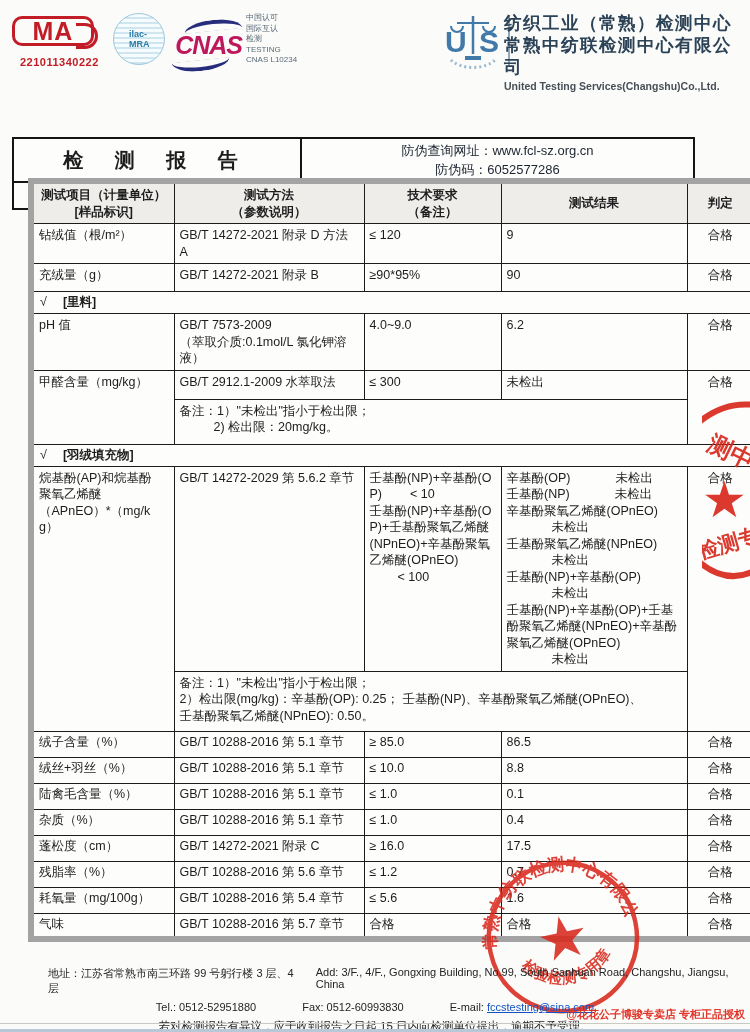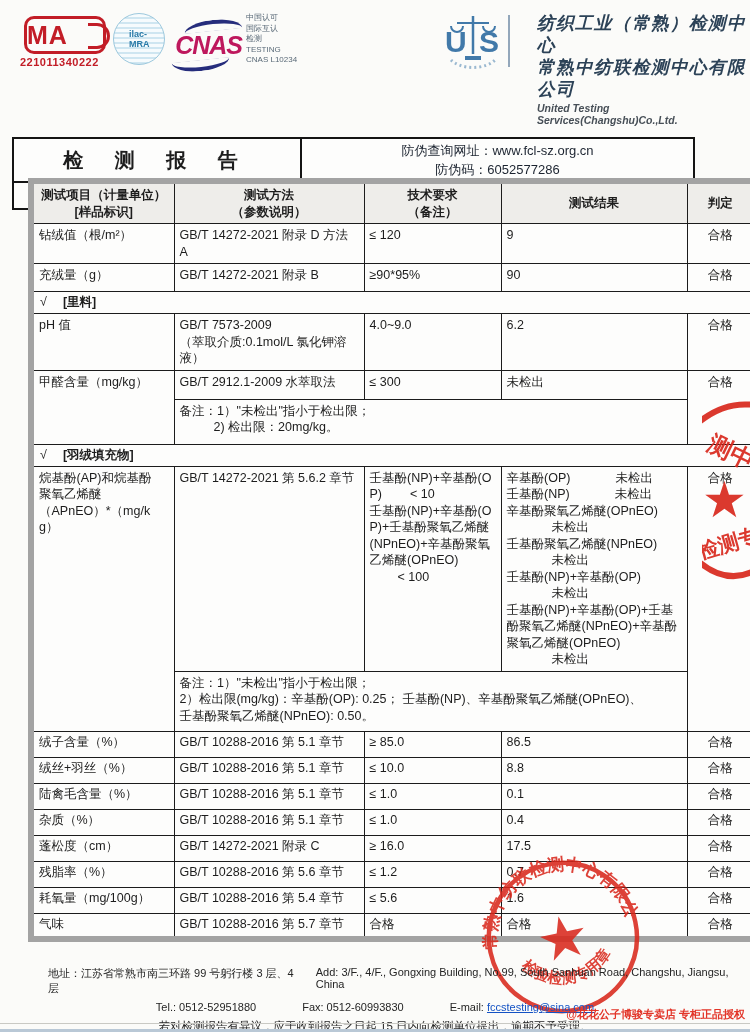--- a/index.html
+++ b/index.html
@@ -5,39 +5,39 @@
   * { margin:0; padding:0; box-sizing:border-box; }
   html,body { width:750px; height:1032px; }
   body {
     position:relative; overflow:hidden;
     background:#fbfbf9;
     font-family:"Liberation Sans","DejaVu Sans",sans-serif;
     color:#1d1d1d;
   }
   
   .logos { position:absolute; top:0; left:0; right:0; height:92px; }
-  .cma-box { position:absolute; left:24px; top:16px; width:82px; height:38px;
-    border:3px solid #c21d27; border-radius:10px; display:flex; align-items:center; }
+  .cma-box { position:absolute; left:12px; top:16px; width:82px; height:30px;
+    border:3px solid #c21d27; border-radius:10px; display:flex; align-items:center; justify-content:center; }
   .cma-box .cma-txt { color:#c21d27; font-weight:bold; font-size:25px; letter-spacing:1px; }
   .cma-arc { position:absolute; right:-7px; top:4px; width:22px; height:26px;
     border:3px solid #c21d27; border-left:none; border-radius:0 14px 14px 0; }
   .cma-no { position:absolute; left:20px; top:56px; color:#c21d27; font-size:11px; font-weight:bold; letter-spacing:.5px; }
   .ilac { position:absolute; left:113px; top:13px; width:52px; height:52px; border-radius:50%;
     background:repeating-linear-gradient(0deg,#cfe6f1 0 2px,#f6fbfd 2px 5px);
     border:1px solid #9cc8dd; display:flex; align-items:center; justify-content:center; }
   .ilac span { font-size:9px; font-weight:bold; color:#2a7ba8;margin-left:15px; }
   .cnas { position:absolute; left:172px; top:20px; width:70px; text-align:center; }
   .cnas .cnas-txt { font-size:25px; font-weight:bold; font-style:italic; color:#be185d; letter-spacing:-1px;text-align:right; }
   .cnas .arc { width:58px; height:11px; margin:0 auto; }
   .cnas .arc.top { border-top:4px solid #262d7c; border-radius:50% 50% 0 0 / 100% 100% 0 0; transform:translateX(6px) rotate(-6deg); }
   .cnas .arc.bot { border-bottom:4px solid #262d7c; border-radius:0 0 50% 50% / 0 0 100% 100%; transform:translateX(-6px) rotate(-6deg); }
   .cnas-side { position:absolute; left:246px; top:13px; font-size:8px; line-height:10.5px; color:#5a6a78; }
   .uts { position:absolute; left:443px; top:10px; }
   .uts-divider { position:absolute; left:508px; top:15px; width:2px; height:52px; background:#93a7bb; }
-  .company { position:absolute; left:537px; top:12px;font-style:italic; }
+  .company { position:absolute; left:504px; top:12px; }
   .company .cn { font-size:17.5px; font-weight:bold; color:#2c4257; letter-spacing:1.5px; line-height:22px; }
   .company .en { font-size:10.5px; font-weight:bold; color:#474f57; margin-top:2px; }
   
   .title-table { position:absolute; left:12px; top:97px; width:683px; border-collapse:collapse; table-layout:fixed;margin-top:40px; }
   .title-table td { border:2px solid #141414; text-align:center; vertical-align:middle; background:#fdfdfc; }
   .tt-title { width:288px; font-size:20px; font-weight:bold; letter-spacing:13px; height:44px; }
   .tt-anti { font-size:13px; color:#1c2430; line-height:19px; }
   .tt-repno { font-size:14px; font-weight:bold; height:27px; }
   .tt-page { font-size:13px; }
   
@@ -201,21 +201,21 @@
     </tr>
     <tr class="section-row">
       <td colspan="5"><span class="chk">√</span><span class="lbl">[羽绒填充物]</span></td>
     </tr>
     <tr class="apneo-row">
       <td rowspan="2">
         <div>烷基酚(AP)和烷基酚</div>
         <div>聚氧乙烯醚</div>
         <div>（APnEO）*（mg/kg）</div>
       </td>
-      <td>GB/T 14272-2021  第 5.6.2 章节</td>
+      <td>GB/T 14272-2029  第 5.6.2 章节</td>
       <td>
         <div>
 
             <div class="tech-entry">
               <span>壬基酚(NP)+辛基酚(OP)</span><span class="limit">&lt; 10</span>
             </div>
 
             <div class="tech-entry">
               <span>壬基酚(NP)+辛基酚(OP)+壬基酚聚氧乙烯醚(NPnEO)+辛基酚聚氧乙烯醚(OPnEO)</span><span class="limit">&lt; 100</span>
             </div>

